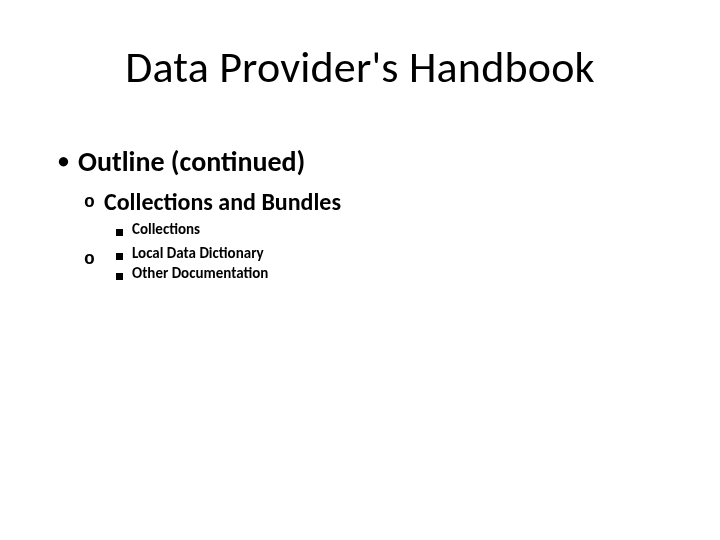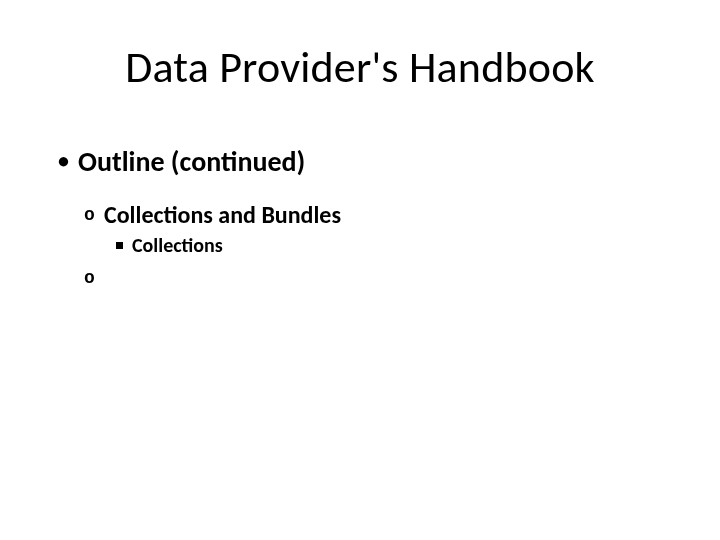--- a/index.html
+++ b/index.html
@@ -46,21 +46,21 @@
     content: "•";
     position: absolute;
     left: -20px;
     top: 0;
     font-size: 22px;
     line-height: 34px;
   }
   
   .lvl2 {
     padding-left: 26px;
-    margin-top: 21px;
+    margin-top: 8px;
   }
   .lvl2 > li {
     font-size: 24px;
     margin-bottom: 6px;
   }
   .lvl2 > li::before {
     content: "o";
     position: absolute;
     left: -20px;
     top: 0;
@@ -68,21 +68,21 @@
     font-size: 18px;
     line-height: 30px;
   }
   
   .lvl3 {
     padding-left: 28px;
     margin-top: 4px;
     margin-bottom: 6px;
   }
   .lvl3 > li {
-    font-size: 20px;
+    font-size: 15px;
     margin-bottom: 2px;
   }
   .lvl3 > li::before {
     content: "";
     position: absolute;
     left: -16px;
     top: 9px;
     width: 7px;
     height: 7px;
     background: #000;
@@ -99,17 +99,21 @@
       <span>Outline (continued)</span>
 
       <ul class="lvl2">
         <li>
           <span>Collections and Bundles</span>
           <ul class="lvl3">
             <li>Collections</li>
           </ul>
         </li>
         <li>
+          <ul class="lvl3">
+            <li>Local Data Dictionary</li>
+            <li>Other Documentation</li>
+          </ul>
         </li>
       </ul>
     </li>
   </ul>
 </div>
 
 </body></html>

